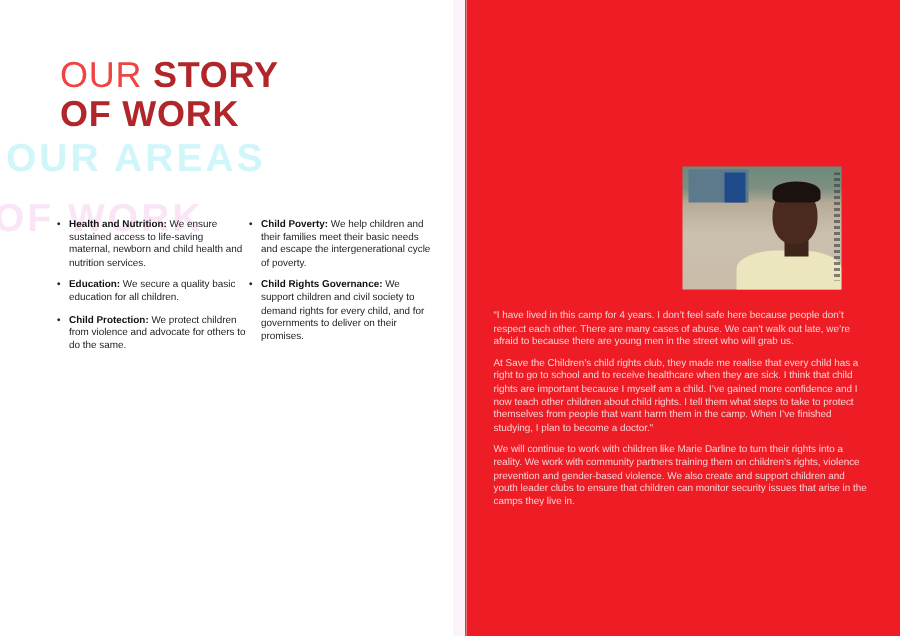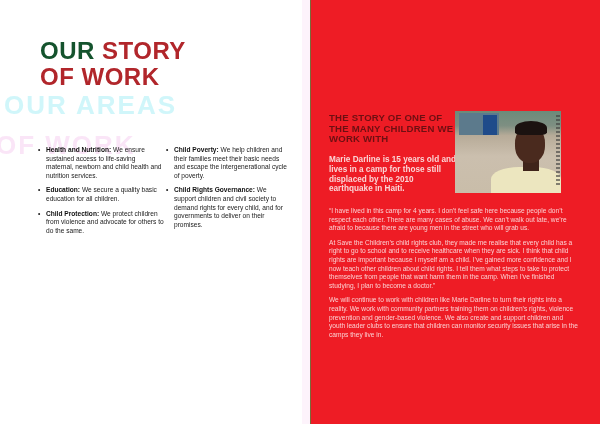--- a/index.html
+++ b/index.html
@@ -11,21 +11,21 @@
     
     .left-page { position: absolute; left: 0; top: 0; width: 311px; height: 424px; background: #ffffff; overflow: hidden; }
     .gutter-shade { position: absolute; left: 302px; top: 0; width: 8px; height: 424px; background: #fdf3fb; }
     .gutter-line { position: absolute; left: 310px; top: 0; width: 1px; height: 424px; background: #7a6a3a; }
 
     .ghost { position: absolute; color: rgba(120, 230, 240, 0.35); font-weight: bold; font-size: 26px; letter-spacing: 2px; white-space: nowrap; pointer-events: none; }
     .ghost.g1 { left: 4px; top: 90px; }
     .ghost.g2 { left: -4px; top: 130px; color: rgba(240, 170, 230, 0.30); }
 
     .title { position: absolute; left: 40px; top: 38px; color: #b1262b; font-size: 24px; line-height: 26px; letter-spacing: 0.5px; }
-    .title .thin { font-weight: bold; color: #14532d; }
+    .title .thin { font-weight: normal; color: #ef4444; }
     .title .bold { font-weight: bold; }
 
     .intro { position: absolute; left: 40px; top: 110px; width: 240px; font-size: 10.5px; line-height: 13px; font-weight: bold; color: #111111; }
 
     .col { position: absolute; top: 146px; font-size: 6.6px; line-height: 8.6px; color: #222222; list-style: none; }
     .col.c1 { left: 38px; width: 126px; }
     .col.c2 { left: 166px; width: 122px; }
     .col li { position: relative; padding-left: 8px; margin-bottom: 6px; }
     .col li .bullet { position: absolute; left: 0; top: 0; font-weight: bold; }
     .col li .term { font-weight: bold; color: #111111; }
@@ -88,22 +88,20 @@
         <span class="bullet">•</span>
         <span class="term">Child Rights Governance:</span><span> We support children and civil society to demand rights for every child, and for governments to deliver on their promises.</span>
       </li>
     </ul>
 
     <div class="gutter-shade"></div>
     <div class="gutter-line"></div>
   </section>
 
   <section class="right-page">
-    <h2 class="story-heading">THE STORY OF ONE OF THE MANY CHILDREN WE WORK WITH</h2>
-    <p class="story-lead">Marie Darline is 15 years old and lives in a camp for those still displaced by the 2010 earthquake in Haiti.</p>
 
     <div class="photo" title="Photo of Marie Darline smiling in a camp">
       <div class="building"></div>
       <div class="door"></div>
       <div class="shirt"></div>
       <div class="neck"></div>
       <div class="face"></div>
       <div class="hair"></div>
       <div class="credit"></div>
     </div>

